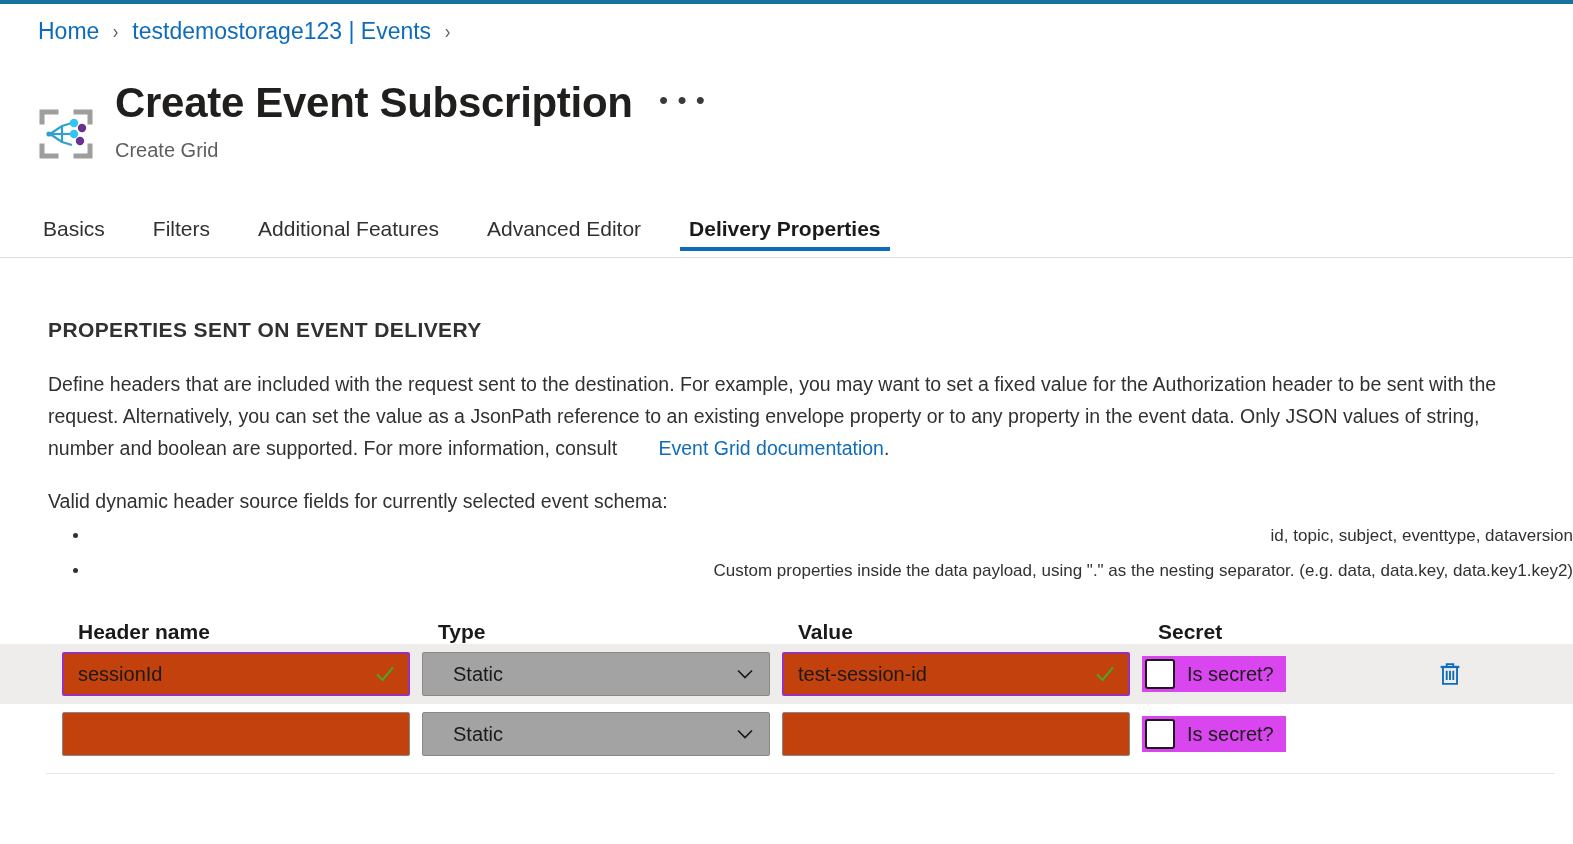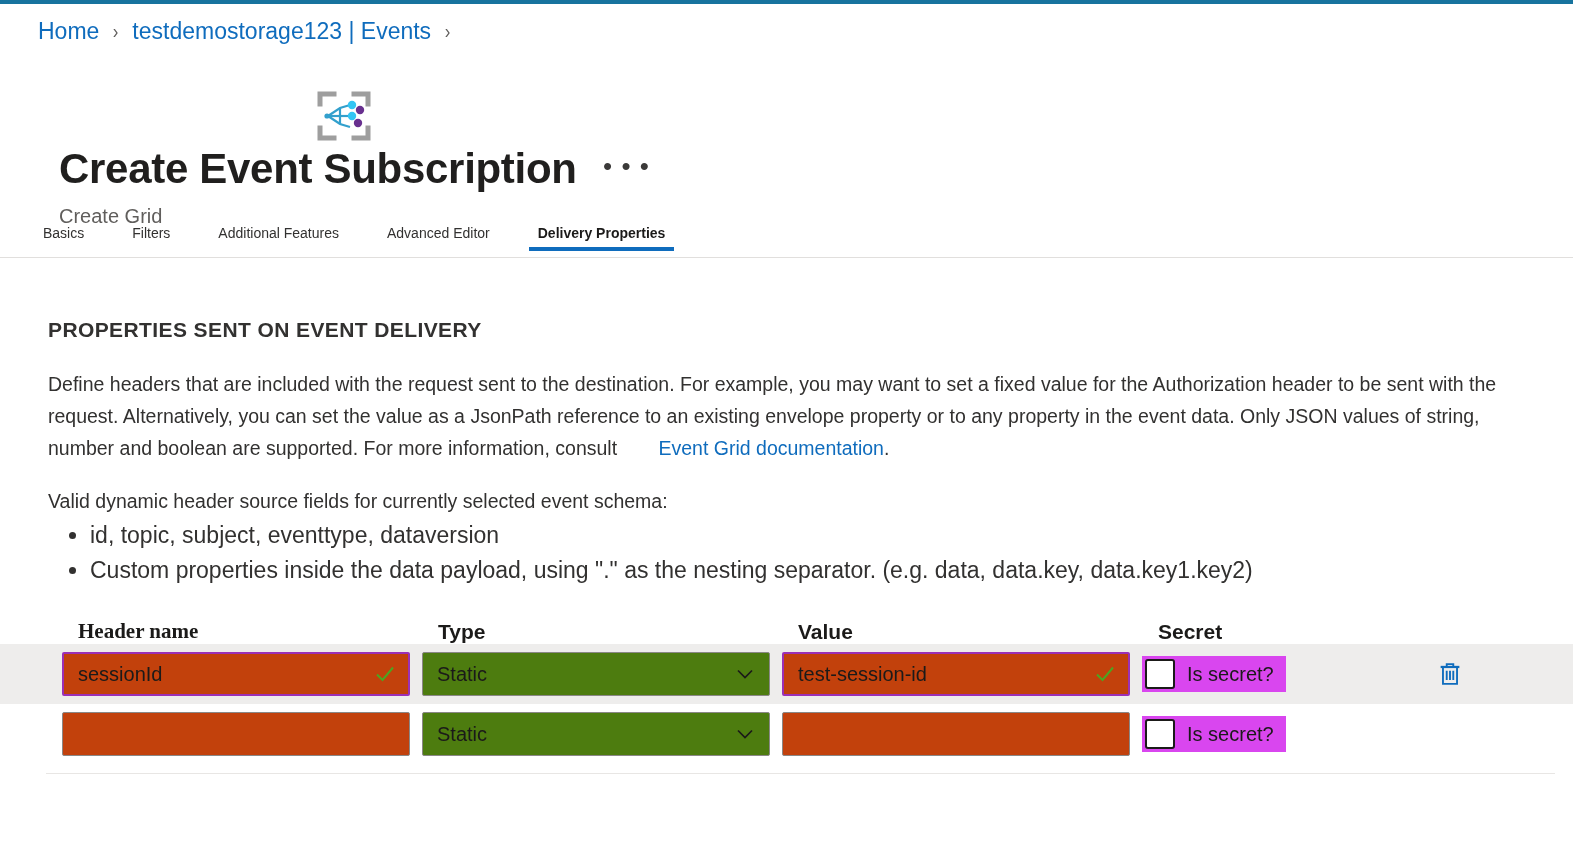--- a/index.html
+++ b/index.html
@@ -49,22 +49,21 @@
     font-weight: 300;
     transform: scaleX(0.8);
   }
 
   
   .title-row {
     position: absolute;
     top: 78px;
     left: 38px;
     display: flex;
-    align-items: center;
-    flex-direction: column;
+    align-items: flex-end;
   }
   .svc-icon {
     width: 56px;
     height: 56px;
     margin-top: 10px;
     flex: 0 0 auto;
   }
   .title-text-wrap {
     margin-left: 21px;
   }
@@ -106,21 +105,21 @@
     border-bottom: 1px solid #e1dfdd;
   }
   .tab-list {
     display: flex;
     align-items: flex-end;
     height: 100%;
     padding-left: 34px;
   }
   .tab {
     position: relative;
-    font-size: 14px;
+    font-size: 21px;
     color: #323130;
     padding: 0 9px 16px 9px;
     margin-right: 30px;
     cursor: pointer;
     white-space: nowrap;
   }
   .tab.active {
     font-weight: 700;
     color: #1b1a19;
   }
@@ -166,42 +165,43 @@
     line-height: 30px;
     color: #323130;
     margin: 22px 48px 0 48px;
   }
   ul.fields {
     margin: 2px 0 0 0;
     padding-left: 42px;
     list-style: disc;
   }
   ul.fields li {
-    font-size: 23px;
+    font-size: 17px;
     line-height: 35px;
     color: #323130;
+    text-align: right;
   }
 
   
   .prop-table {
     margin: 16px 0 0 0;
     width: 1573px;
   }
   .col-headers {
     display: flex;
     align-items: flex-end;
     padding-left: 78px;
     height: 40px;
   }
   .col-headers .ch {
     font-size: 21px;
     font-weight: 600;
     color: #1b1a19;
   }
-  .c-name   { width: 360px; font-family: Liberation Serif, serif; }
+  .c-name   { width: 360px; }
   .c-type   { width: 360px; }
   .c-value  { width: 360px; }
   .c-secret { width: 240px; }
   .c-act    { width: 120px; }
 
   .prop-row {
     display: flex;
     align-items: center;
     padding-left: 62px;
     height: 60px;
@@ -256,26 +256,27 @@
     width: 22px;
     height: 22px;
     pointer-events: none;
   }
 
   
   .sel {
     position: relative;
     width: 348px;
     height: 44px;
-    background: #4d7c0f;
+    background: #a3a3a3;
     border: 1px solid #8a8886;
     border-radius: 2px;
     display: flex;
     align-items: center;
     cursor: pointer;
+    padding-left: 16px;
   }
   .sel .sel-val {
     font-size: 20px;
     color: #1b1a19;
     padding-left: 14px;
   }
   .chev {
     position: absolute;
     right: 14px;
     top: 50%;

